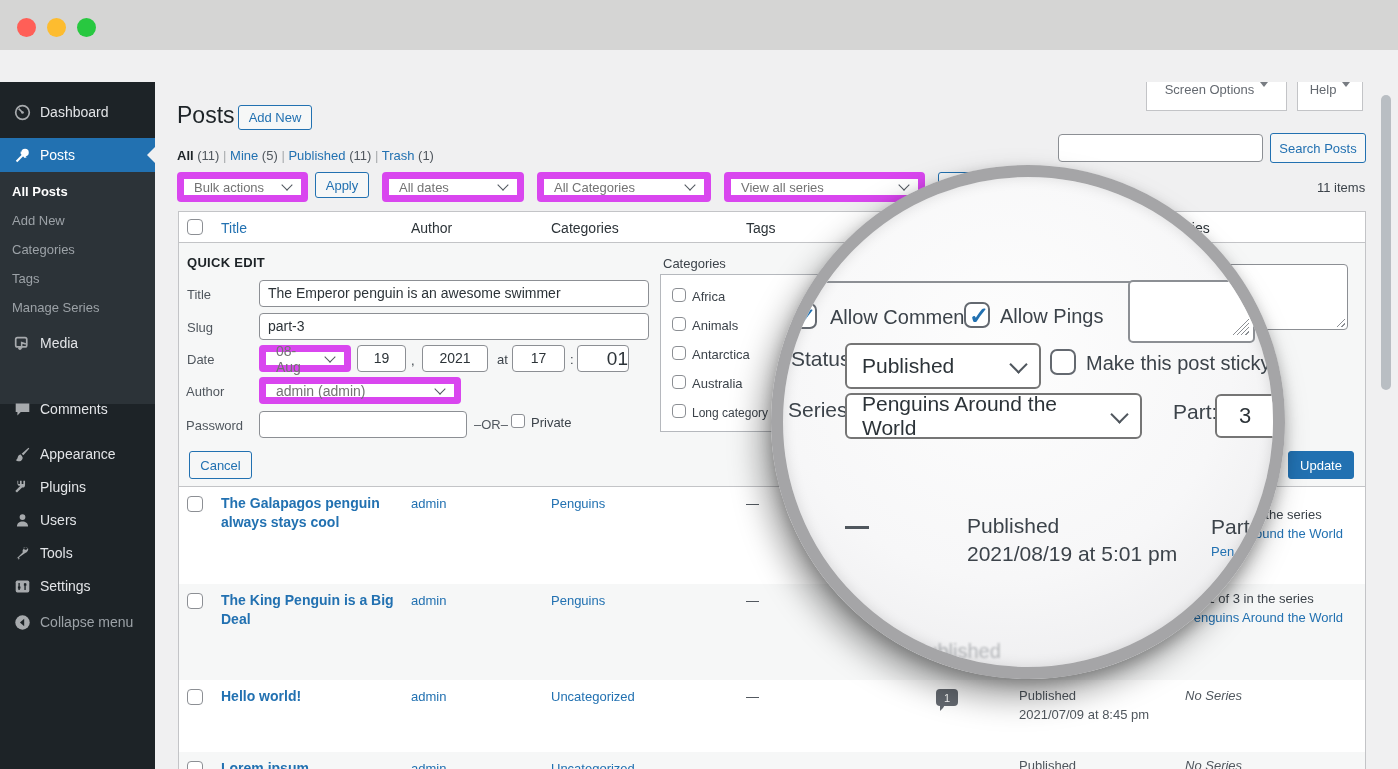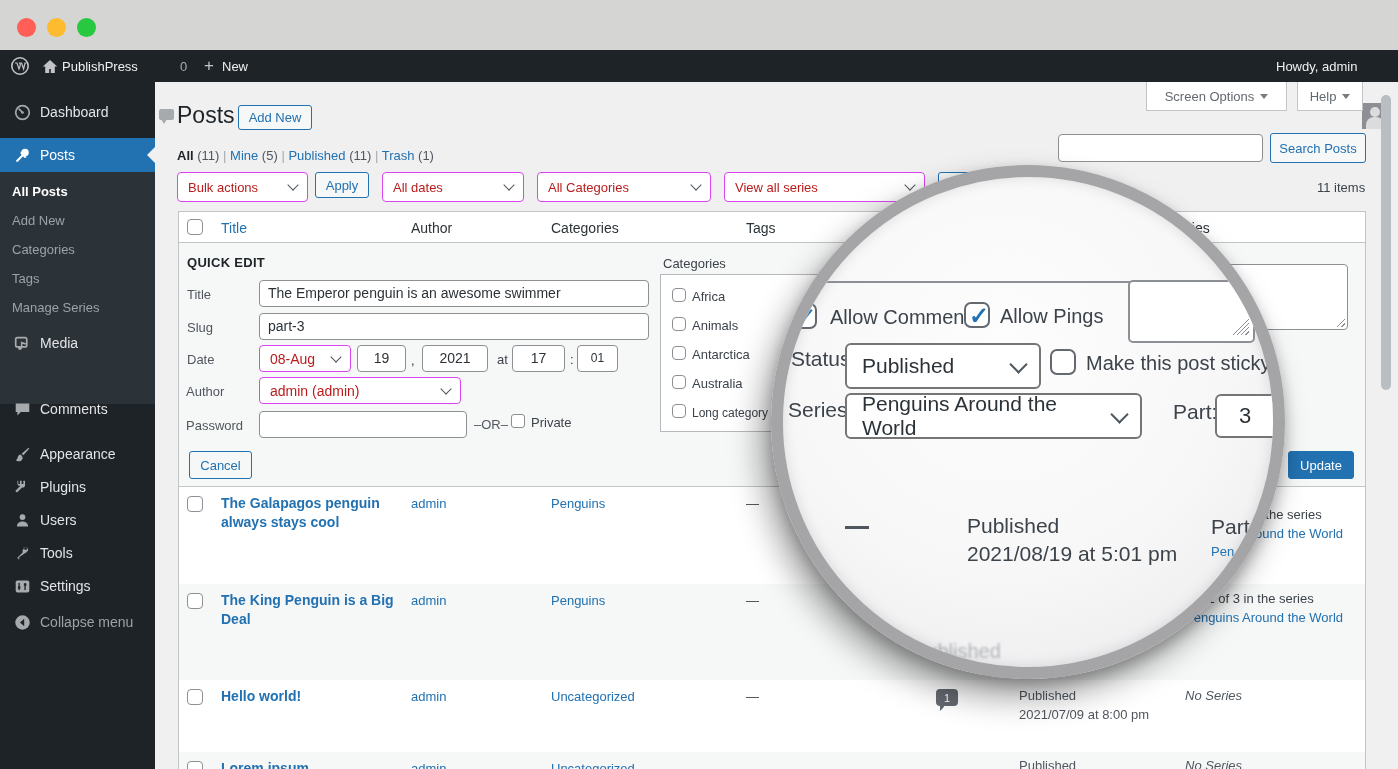--- a/index.html
+++ b/index.html
@@ -4,22 +4,22 @@
 <style>
   html,body{margin:0;padding:0;}
   #screen{position:relative;width:1398px;height:769px;overflow:hidden;background:#f0f0f1;
     font-family:"Liberation Sans",sans-serif;-webkit-font-smoothing:antialiased;}
   .ab{position:absolute;}
   .t13{font-size:13px;color:#3c434a;}
   .t14{font-size:14px;color:#3c434a;}
   .link{color:#2271b1;text-decoration:none;cursor:pointer;}
   .in{background:#fff;border:1px solid #8c8f94;border-radius:4px;box-sizing:border-box;
       font-size:13px;color:#2c3338;}
-  .sel{background:#fff;border:1px solid #d946ef;border-radius:4px;box-sizing:border-box;
-      font-size:13px;color:#b91c1c;display:flex;align-items:center;padding:0 24px 0 10px;}
+  .sel{background:#fff;border:7px solid #d946ef;border-radius:4px;box-sizing:border-box;
+      font-size:13px;color:#737373;display:flex;align-items:center;padding:0 24px 0 10px;}
   .btn2{background:#f6f7f7;border:1px solid #2271b1;border-radius:3px;color:#2271b1;
       font-size:13px;display:flex;align-items:center;justify-content:center;box-sizing:border-box;cursor:pointer;}
   .btnp{background:#2271b1;border:1px solid #2271b1;border-radius:3px;color:#fff;
       font-size:13px;display:flex;align-items:center;justify-content:center;box-sizing:border-box;cursor:pointer;}
   .cb{background:#fff;border:1px solid #8c8f94;border-radius:4px;box-sizing:border-box;}
   .chev{width:7px;height:7px;border-right:1.6px solid #50575e;border-bottom:1.6px solid #50575e;
       transform:rotate(45deg);display:inline-block;position:absolute;right:10px;top:50%;margin-top:-6px;}
   
   .macbar{left:0;top:0;width:1398px;height:50px;background:#d5d5d4;}
   .dot{width:19px;height:19px;border-radius:50%;top:18px;}
@@ -28,21 +28,21 @@
   .abar-item{display:flex;align-items:center;height:32px;color:#f0f0f1;}
   
   .sidebar{left:0;top:82px;width:155px;height:687px;background:#1d2327;}
   .menu-item{left:0;width:155px;height:32px;display:flex;align-items:center;color:#e2e4e7;
       font-size:14px;cursor:pointer;}
   .menu-item .mi-ico{width:20px;margin:0 8px 0 12px;display:flex;justify-content:center;}
   .submenu{left:0;width:155px;background:#2c3338;}
   .sub-item{display:block;padding:7px 0 7px 12px;font-size:13px;color:#9ca2a7;cursor:pointer;}
   
   .htab{background:#fff;border:1px solid #c3c4c7;border-top:none;color:#646970;font-size:13px;
-      display:flex;align-items:center;justify-content:center;gap:6px;box-sizing:border-box;cursor:pointer;}
+      display:flex;align-items:flex-start;justify-content:center;gap:6px;box-sizing:border-box;cursor:pointer;}
   .tri{width:0;height:0;border-left:4px solid transparent;border-right:4px solid transparent;
       border-top:5px solid #787c82;}
   
   .tablebox{left:178px;top:211px;width:1188px;height:600px;background:#fff;border:1px solid #c3c4c7;box-sizing:border-box;}
   .rowtitle{font-size:14px;font-weight:bold;color:#2271b1;line-height:19px;cursor:pointer;}
   .hatch{background:repeating-linear-gradient(315deg,transparent 0 2px,#8c8f94 2px 3px);
       clip-path:polygon(100% 0,100% 100%,0 100%);}
   .bubble{background:#646970;border-radius:4px;color:#fff;font-size:11px;display:flex;
       align-items:center;justify-content:center;}
   .bubble:after{content:"";position:absolute;left:4px;bottom:-5px;border:3px solid transparent;
@@ -65,44 +65,20 @@
 <body>
 
 <div id="screen">
 
   <div class="ab macbar">
     <div class="ab dot" style="left:17px;background:#ff5f57"></div>
     <div class="ab dot" style="left:47px;background:#fdbc2f"></div>
     <div class="ab dot" style="left:77px;background:#28c840"></div>
   </div>
 
-  <div class="ab adminbar">
-    <div class="ab abar-item" style="left:10px">
-      <svg width="20" height="20" viewBox="0 0 20 20">
-          <circle cx="10" cy="10" r="8.2" fill="none" stroke="#c3c4c7" stroke-width="1.6"></circle>
-          <path d="M5 7h2l2 6 1.4-4-0.8-2h2l2 6 1.4-6h1.6" fill="none" stroke="#c3c4c7" stroke-width="1.2"></path>
-        </svg>
-    </div>
-    <div class="ab abar-item" style="left:42px">
-      <svg width="16" height="15" viewBox="0 0 20 18">
-          <path d="M10 1 1 9h3v8h5v-5h2v5h5V9h3z" fill="#c3c4c7"></path>
-        </svg>
-    </div>
-    <div class="ab abar-item" style="left:62px">PublishPress</div>
-    <div class="ab" style="left:159px;top:59px;width:15px;height:11px;background:#a7aaad;border-radius:2px"></div>
-    <div class="ab" style="left:161px;top:69px;width:0;height:0;border:3px solid transparent;border-top:5px solid #a7aaad"></div>
-    <div class="ab abar-item" style="left:180px;color:#a7aaad">0</div>
-    <div class="ab abar-item" style="left:204px;font-size:17px;color:#c3c4c7">+</div>
-    <div class="ab abar-item" style="left:222px">New</div>
-    <div class="ab abar-item" style="left:1276px">Howdy, admin</div>
-    <div class="ab" style="left:1362px;top:53px;width:26px;height:26px;background:#8c8f94">
-      <div class="ab" style="left:8px;top:4px;width:10px;height:10px;border-radius:50%;background:#dcdcde"></div>
-      <div class="ab" style="left:4px;top:14px;width:18px;height:12px;border-radius:8px 8px 0 0;background:#dcdcde"></div>
-    </div>
-  </div>
 
   <div class="ab sidebar">
 
     <div class="ab menu-item" style="top:14px">
       <span class="mi-ico">
         <svg width="17" height="17" viewBox="0 0 20 20">
             <circle cx="10" cy="10" r="8" fill="none" stroke="#a7aaad" stroke-width="2"></circle>
             <path d="M10 10 L5.5 5.5" stroke="#a7aaad" stroke-width="2"></path>
             <circle cx="10" cy="10" r="1.6" fill="#a7aaad"></circle>
           </svg>
@@ -277,21 +253,21 @@
   <div class="ab sel" style="left:259px;top:345px;width:92px;height:27px;font-size:14px">
     <span>08-Aug</span>
     <span class="chev"></span>
   </div>
   <div class="ab in" style="left:357px;top:345px;width:49px;height:27px;line-height:25px;text-align:center;font-size:14px">19</div>
   <div class="ab t13" style="left:411px;top:353px">,</div>
   <div class="ab in" style="left:422px;top:345px;width:66px;height:27px;line-height:25px;text-align:center;font-size:14px">2021</div>
   <div class="ab t13" style="left:497px;top:352px">at</div>
   <div class="ab in" style="left:512px;top:345px;width:53px;height:27px;line-height:25px;text-align:center;font-size:14px">17</div>
   <div class="ab t13" style="left:570px;top:352px">:</div>
-  <div class="ab in" style="left:577px;top:345px;width:41px;height:27px;line-height:25px;text-align:center;font-size:12px">01</div>
+  <div class="ab in" style="left:577px;top:345px;width:52px;height:27px;line-height:25px;text-align:right;font-size:19px">01</div>
 
   <div class="ab t13" style="left:186px;top:384px;color:#50575e">Author</div>
   <div class="ab sel" style="left:259px;top:377px;width:202px;height:27px;font-size:14px">
     <span>admin (admin)</span>
     <span class="chev"></span>
   </div>
 
   <div class="ab t13" style="left:186px;top:418px;color:#50575e">Password</div>
   <div class="ab in" style="left:259px;top:411px;width:208px;height:27px"></div>
   <div class="ab t13" style="left:474px;top:417px;color:#50575e">–OR–</div>
@@ -345,21 +321,21 @@
   <div class="ab t13 link" style="left:1185px;top:610px">Penguins Around the World</div>
 
   <div class="ab" style="left:179px;top:680px;width:1186px;height:72px;background:#fff"></div>
   <div class="ab cb" style="left:187px;top:689px;width:16px;height:16px"></div>
   <div class="ab rowtitle" style="left:221px;top:687px">Hello world!</div>
   <div class="ab t13 link" style="left:411px;top:689px">admin</div>
   <div class="ab t13 link" style="left:551px;top:689px">Uncategorized</div>
   <div class="ab t13" style="left:746px;top:689px">—</div>
   <div class="ab bubble" style="left:936px;top:689px;width:22px;height:17px">1</div>
   <div class="ab t13" style="left:1019px;top:688px;color:#50575e">Published</div>
-  <div class="ab t13" style="left:1019px;top:707px;color:#50575e">2021/07/09 at 8:00 pm</div>
+  <div class="ab t13" style="left:1019px;top:707px;color:#50575e">2021/07/09 at 8:45 pm</div>
   <div class="ab t13 ital" style="left:1185px;top:688px">No Series</div>
 
   <div class="ab" style="left:179px;top:752px;width:1186px;height:17px;background:#f6f7f7"></div>
   <div class="ab cb" style="left:187px;top:761px;width:16px;height:16px"></div>
   <div class="ab rowtitle" style="left:221px;top:759px">Lorem ipsum</div>
   <div class="ab t13 link" style="left:411px;top:761px">admin</div>
   <div class="ab t13 link" style="left:551px;top:761px">Uncategorized</div>
   <div class="ab t13" style="left:746px;top:761px">—</div>
   <div class="ab t13" style="left:1019px;top:758px;color:#50575e">Published</div>
   <div class="ab t13 ital" style="left:1185px;top:758px">No Series</div>

